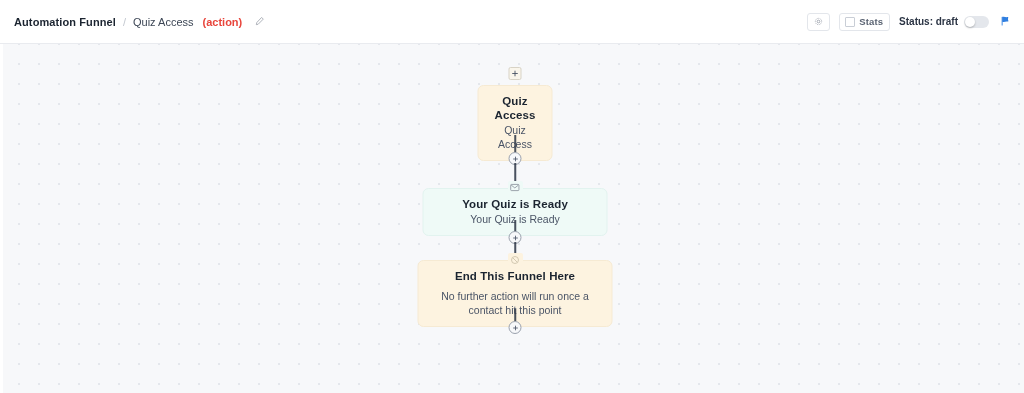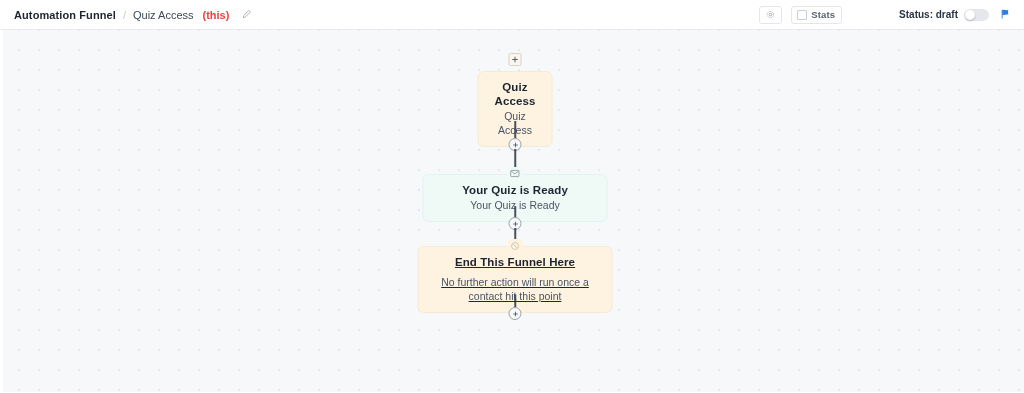--- a/index.html
+++ b/index.html
@@ -12,21 +12,21 @@
     overflow: hidden;
     font-family: "Liberation Sans", sans-serif;
     background: #ffffff;
     color: #1f2933;
     -webkit-font-smoothing: antialiased;
   }
 
   
   .header {
     position: relative;
-    height: 30px;
+    height: 44px;
     box-sizing: border-box;
     background: #ffffff;
     border-bottom: 1px solid #e9ebef;
     display: flex;
     align-items: center;
     padding: 0 12px 0 14px;
   }
   .breadcrumb {
     display: flex;
     align-items: center;
@@ -104,21 +104,20 @@
   .stats-label {
     font-size: 9.5px;
     color: #5a6372;
     font-weight: bold;
     letter-spacing: .1px;
   }
   .status-wrap {
     display: flex;
     align-items: center;
     gap: 6px;
-    margin-left: 48px;
   }
   .status-label {
     font-size: 10px;
     font-weight: bold;
     color: #2b3444;
     white-space: nowrap;
   }
   .toggle {
     width: 25px;
     height: 12px;
@@ -272,21 +271,21 @@
 </style>
 </head>
 <body>
 
 <div class="header">
 
   <div class="breadcrumb">
     <span class="bc-root">Automation Funnel</span>
     <span class="bc-sep">/</span>
     <span class="bc-current">Quiz Access</span>
-    <span class="bc-state">(this)</span>
+    <span class="bc-state">(action)</span>
     <span class="pencil-btn">
       <svg width="11" height="11" viewBox="0 0 16 16" fill="none" stroke="#5a6372" stroke-width="1.3" stroke-linecap="round" stroke-linejoin="round">
         <path d="M11.5 2.5l2 2-7.5 7.5-2.6.6.6-2.6z"></path>
       </svg>
     </span>
   </div>
 
   <div class="header-right">
 
     <div class="icon-btn">
@@ -352,21 +351,21 @@
     </div>
 
     <div class="conn" style="top:176px; height:12px;"></div>
     <div class="conn-plus" style="top:187px;">
       <svg width="6" height="6" viewBox="0 0 10 10" stroke="#4a5466" stroke-width="1.4" stroke-linecap="round">
         <path d="M5 1.8v6.4M1.8 5h6.4"></path>
       </svg>
     </div>
     <div class="conn" style="top:198px; height:18px;"></div>
 
-    <div class="node node-cream" style="top:216px; width:195px;text-decoration:underline;">
+    <div class="node node-cream" style="top:216px; width:195px;">
       <div class="node-badge badge-cream">
         <svg width="10" height="10" viewBox="0 0 16 16" fill="none" stroke="#c9bfa8" stroke-width="1.3">
           <circle cx="8" cy="8" r="5.6"></circle>
           <path d="M4.6 4.6l6.8 6.8"></path>
         </svg>
       </div>
       <div class="node-title">End This Funnel Here</div>
       <div class="node-desc">No further action will run once a contact hit this point</div>
     </div>
 

